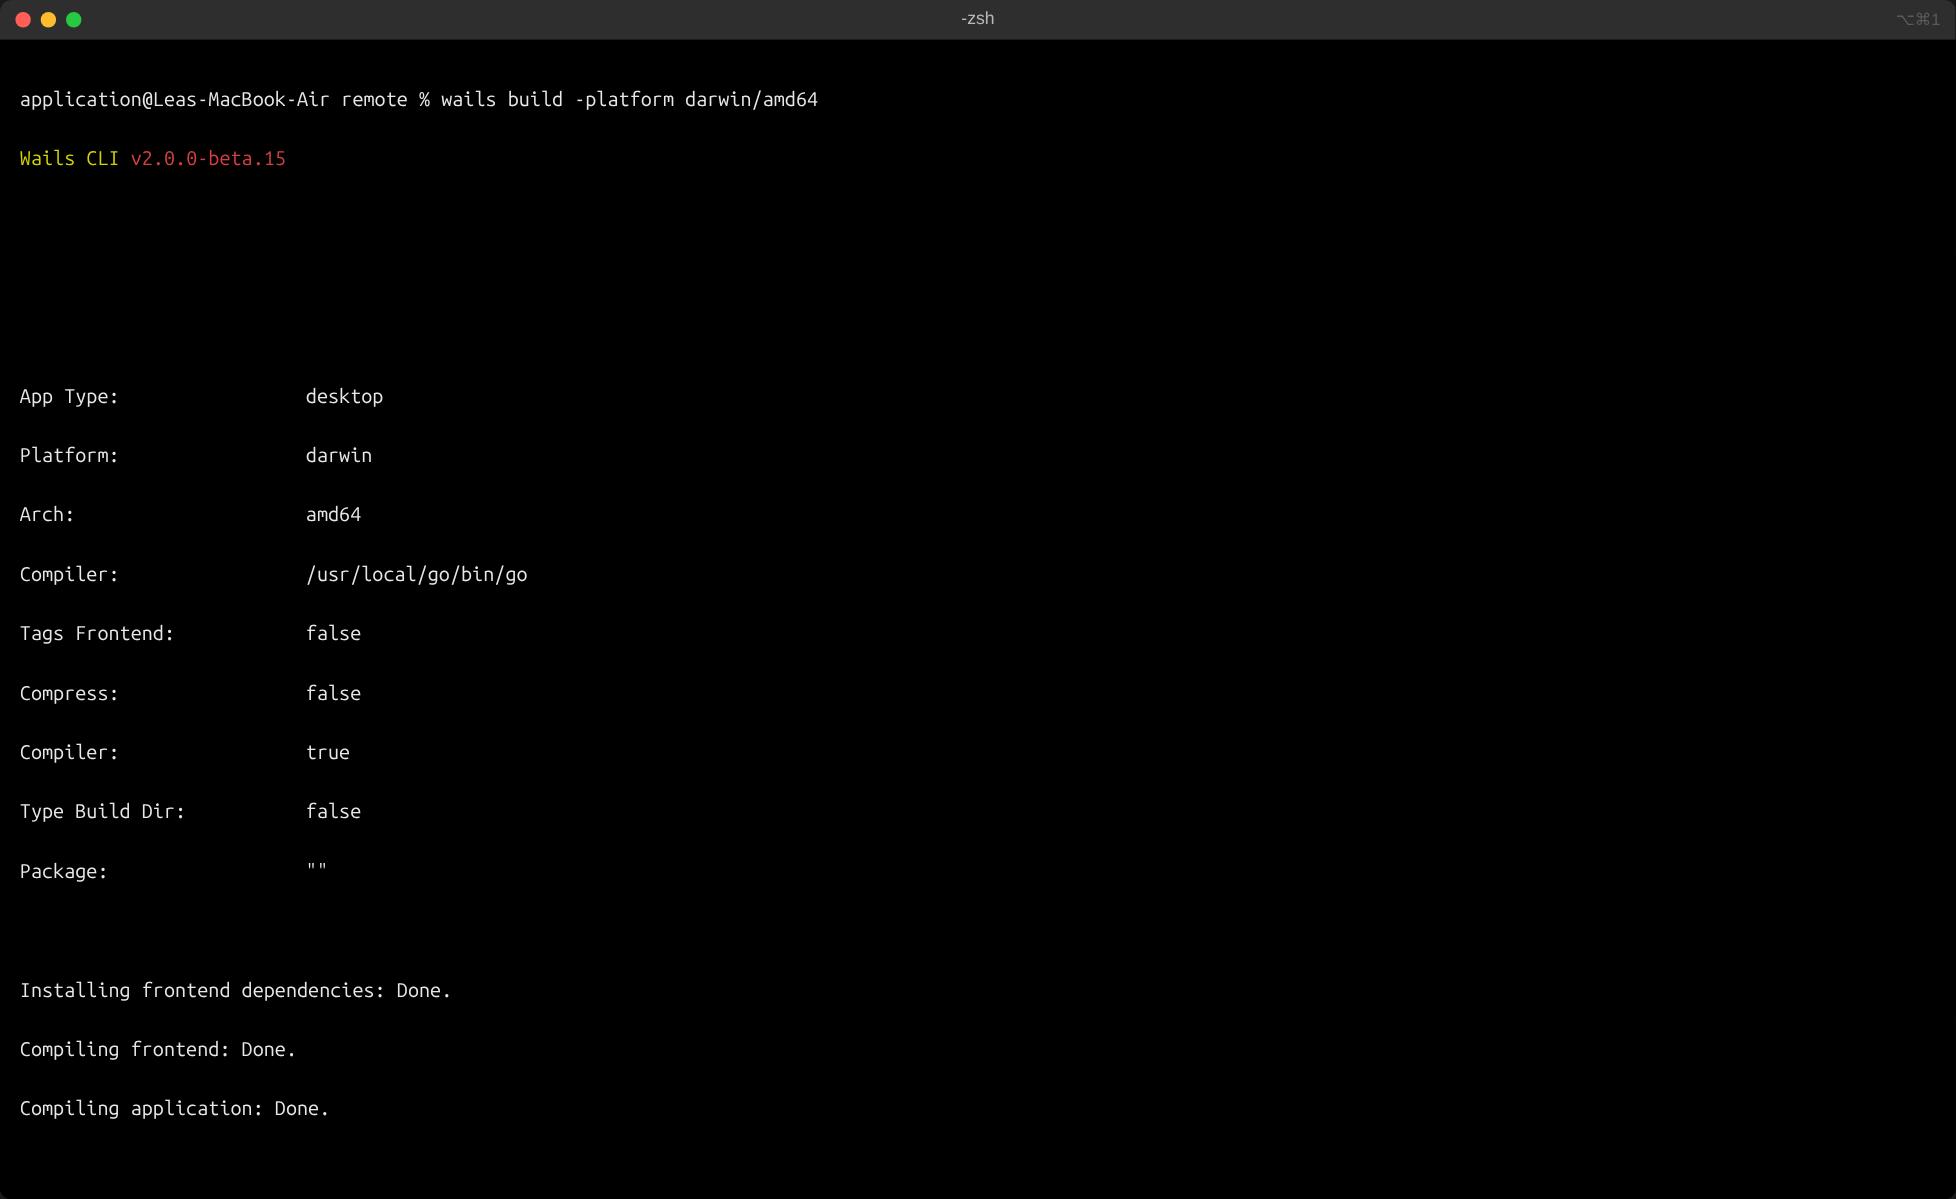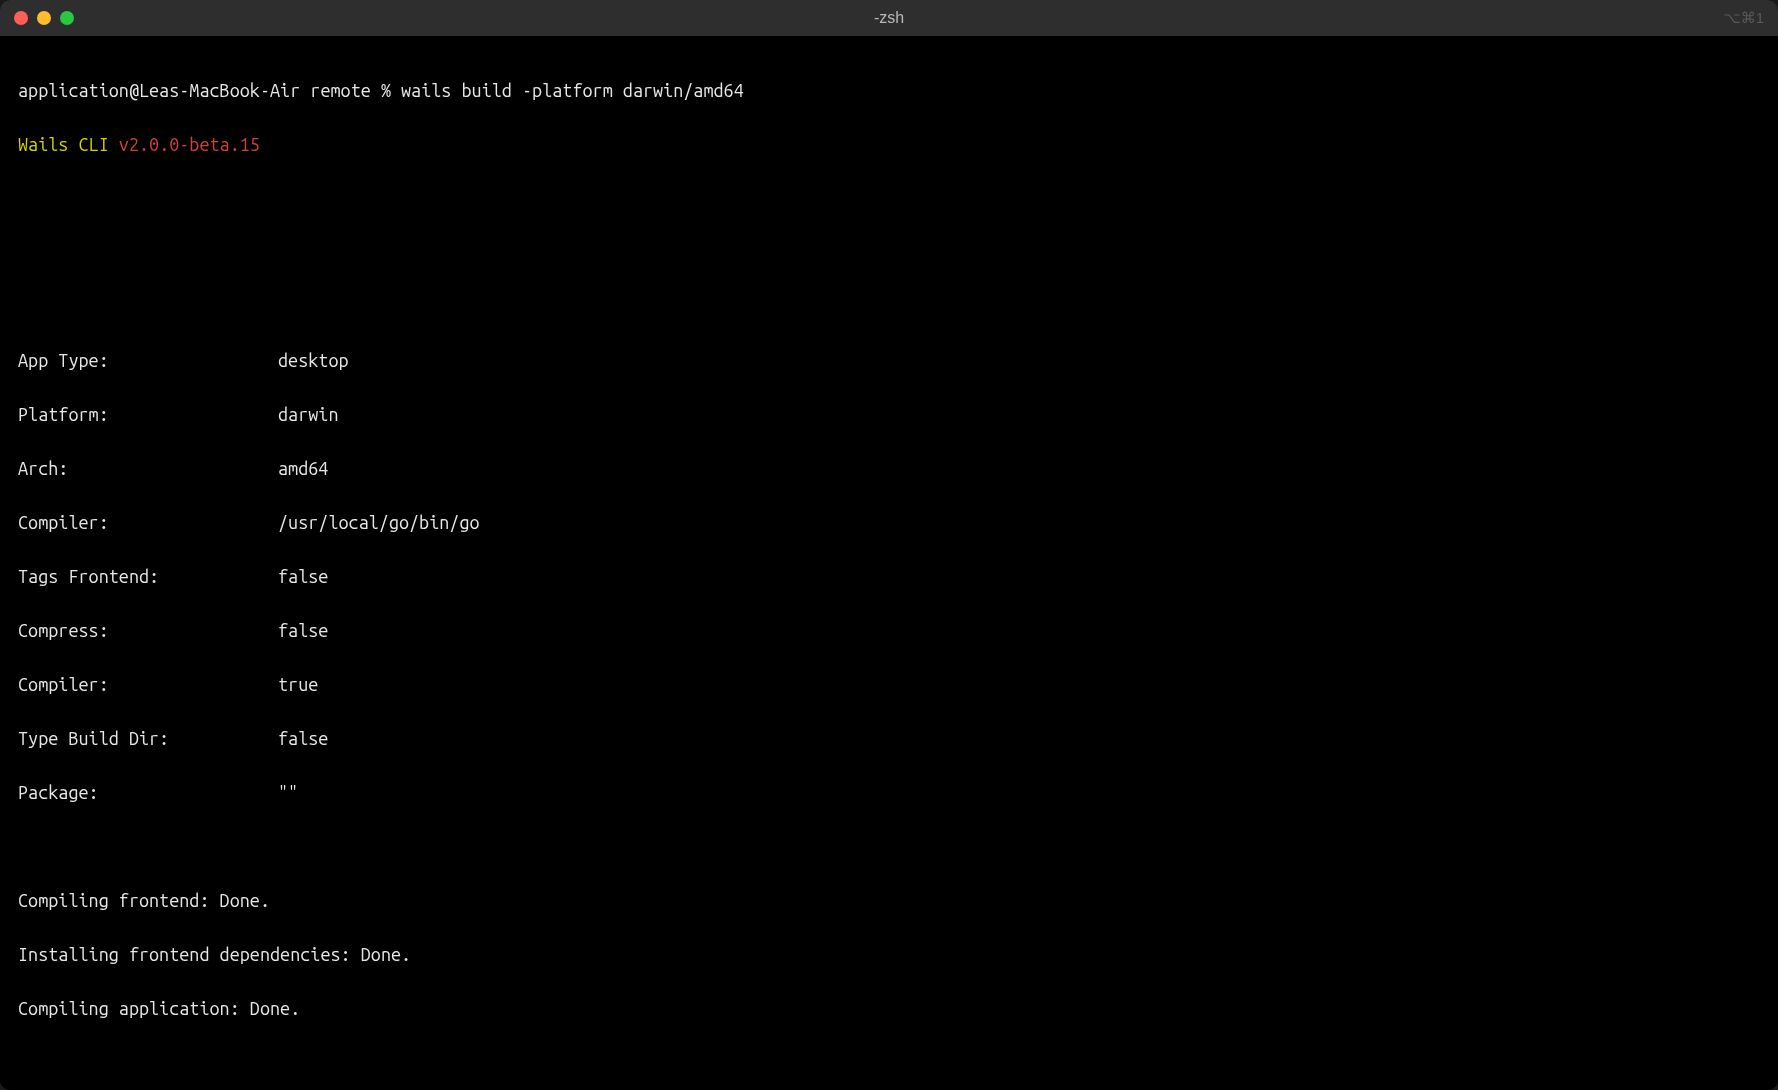--- a/index.html
+++ b/index.html
@@ -108,22 +108,22 @@
 <span class="line info-row"><span class="info-label">App Type:</span><span class="info-value">desktop</span></span>
 <span class="line info-row"><span class="info-label">Platform:</span><span class="info-value">darwin</span></span>
 <span class="line info-row"><span class="info-label">Arch:</span><span class="info-value">amd64</span></span>
 <span class="line info-row"><span class="info-label">Compiler:</span><span class="info-value">/usr/local/go/bin/go</span></span>
 <span class="line info-row"><span class="info-label">Tags Frontend:</span><span class="info-value">false</span></span>
 <span class="line info-row"><span class="info-label">Compress:</span><span class="info-value">false</span></span>
 <span class="line info-row"><span class="info-label">Compiler:</span><span class="info-value">true</span></span>
 <span class="line info-row"><span class="info-label">Type Build Dir:</span><span class="info-value">false</span></span>
 <span class="line info-row"><span class="info-label">Package:</span><span class="info-value">""</span></span>
 <span class="line">&nbsp;</span>
+<span class="line">Installing frontend dependencies: Done.</span>
 <span class="line">Compiling frontend: Done.</span>
-<span class="line">Installing frontend dependencies: Done.</span>
 <span class="line">Compiling application: Done.</span>
 
 
 
 
 
 
 
 
 

